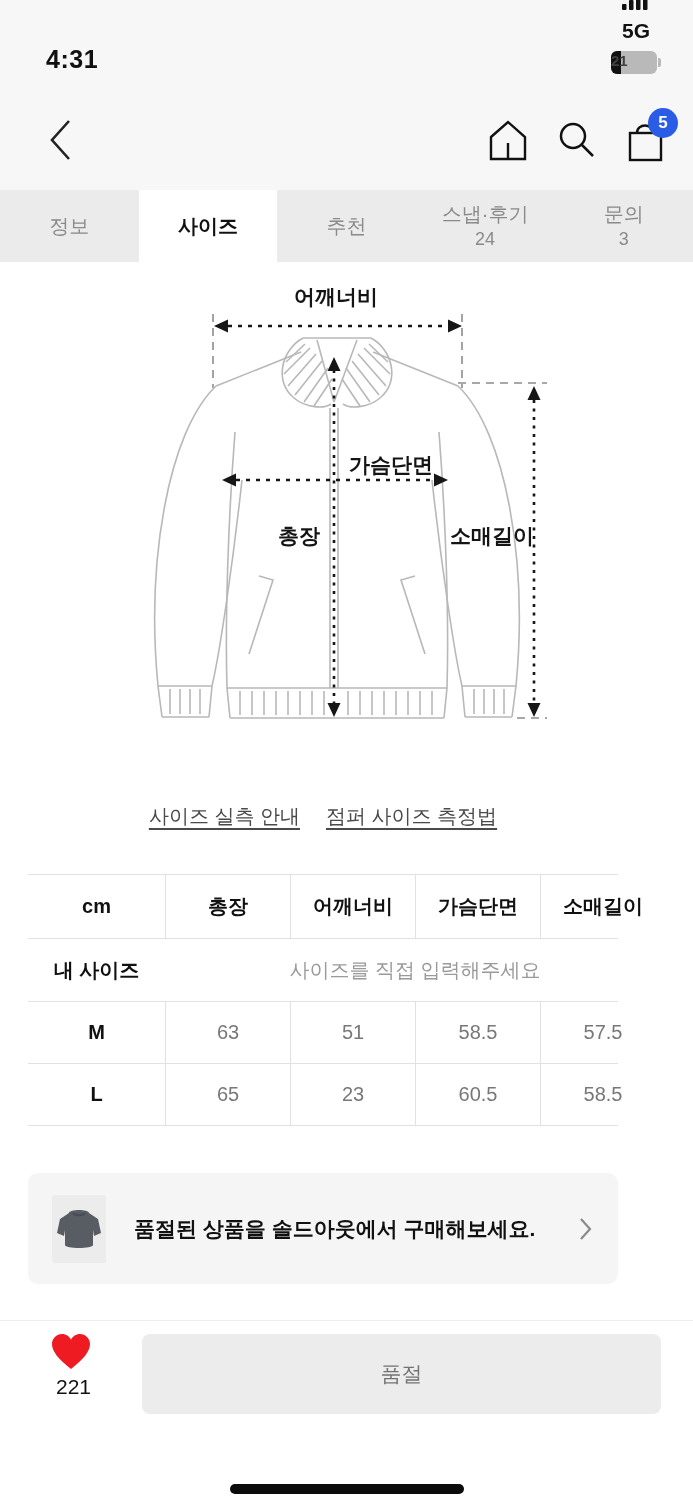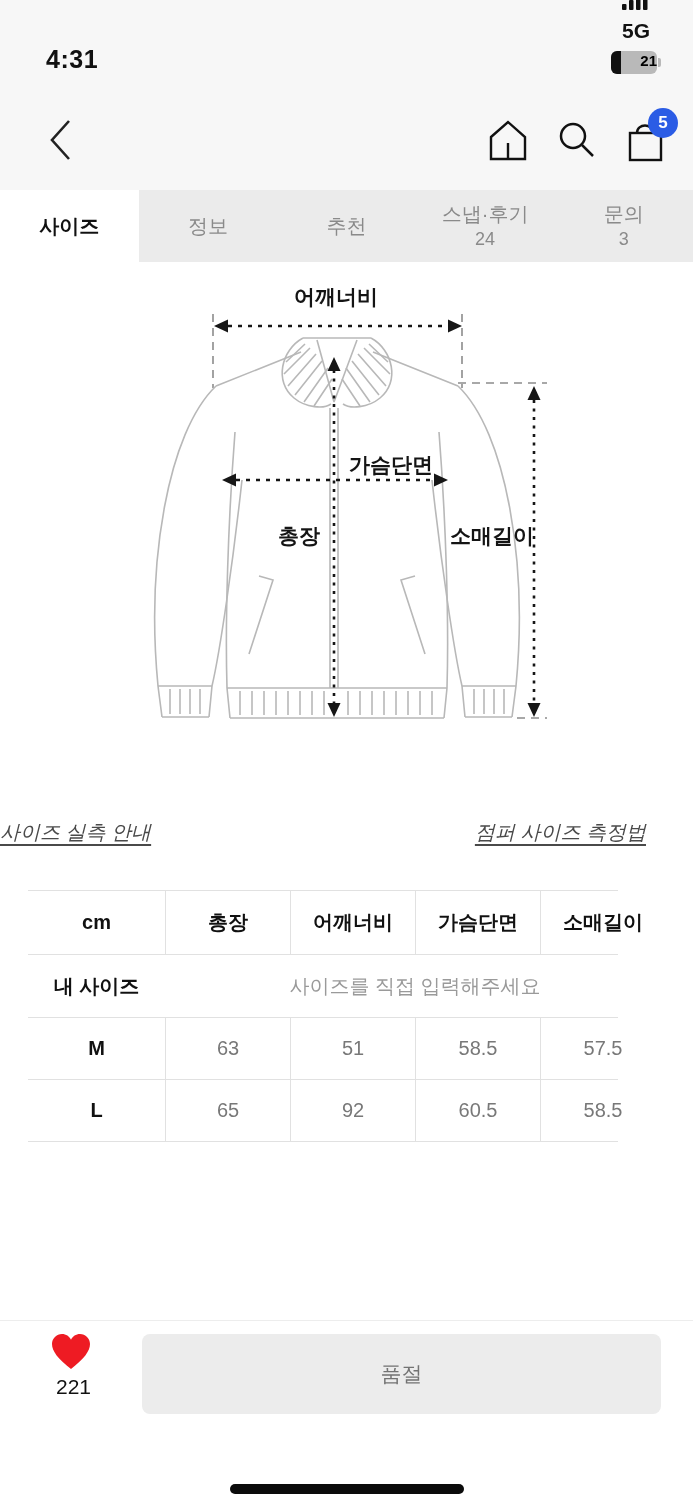--- a/index.html
+++ b/index.html
@@ -13,21 +13,21 @@
   .statusbar {
     position:absolute; top:0; left:0; width:693px; height:90px;
     background:#f7f7f7; display:flex; align-items:flex-end;
     justify-content:space-between; padding:0 32px 16px 46px;
   }
   .time { font-size:25px; font-weight:700; letter-spacing:.5px; color:#111; }
   .sb-right { display:flex; align-items:center; gap:8px;flex-direction:column; }
   .net-label { font-size:21px; font-weight:600; color:#111; }
   .battery { position:relative; width:46px; height:23px; background:#b9b9b9; border-radius:6px; overflow:hidden; }
   .battery .fill { position:absolute; left:0; top:0; bottom:0; width:10px; background:#111; }
-  .battery .pct { position:absolute; left:0; right:0; top:1px; text-align:right; font-size:15px; font-weight:700; color:#000000; }
+  .battery .pct { position:absolute; left:0; right:0; top:1px; text-align:left; font-size:15px; font-weight:700; color:#404040; }
   .battery-nub { width:3px; height:9px; background:#b9b9b9; border-radius:0 2px 2px 0; margin-left:1px; }
   
   .navbar {
     position:absolute; top:90px; left:0; width:693px; height:100px;
     background:#f7f7f7; display:flex; align-items:center; justify-content:space-between;
     padding:0 24px 0 38px;
   }
   .nav-icons { display:flex; align-items:center; gap:23px; }
   .icon-btn { position:relative; width:46px; height:50px; display:flex; align-items:center; justify-content:center; cursor:pointer; }
   .badge {
@@ -39,21 +39,21 @@
   .tabbar { position:absolute; top:190px; left:0; width:693px; height:72px; background:#ebebeb; display:flex; }
   .tab {
     flex:1; display:flex; flex-direction:column; align-items:center; justify-content:center;
     gap:3px; color:#8a8a8a; font-size:20px; line-height:1.15; cursor:pointer;
   }
   .tab .count { font-size:18px; }
   .tab.selected { background:#ffffff; color:#111; font-weight:700; }
   
   .content { position:absolute; top:262px; left:0; width:646px; background:#fff; }
   .dlabel { font-size:21px; font-weight:700; fill:#141414; }
-  .links { display:flex; justify-content:space-between; gap:26px; margin-top:52px;font-style:italic; }
+  .links { display:flex; justify-content:center; gap:26px; margin-top:36px; }
   .link {
     font-size:20px; color:#4a4a4a; text-decoration:underline; text-underline-offset:5px;
     cursor:pointer;
   }
   
   .size-table { margin:44px 28px 0 28px; border-top:1px solid #e1e1e1; border-bottom:1px solid #e1e1e1; }
   .t-row { display:grid; grid-template-columns:137px 125px 125px 125px 125px; height:62px;text-align:center; }
   .t-row.header { height:63px; }
   .t-row.myrow { grid-template-columns:137px 500px; height:63px; }
   .t-row + .t-row { border-top:1px solid #e1e1e1; }
@@ -129,25 +129,25 @@
       <svg width="40" height="46" viewBox="0 0 40 46">
         <path d="M11,16 C11,6 27,6 27,16" fill="none" stroke="#111" stroke-width="2.4"></path>
         <rect x="4" y="16" width="31" height="27" fill="none" stroke="#111" stroke-width="2.4"></rect>
       </svg>
       <span class="badge">5</span>
     </span>
   </div>
 </div>
 
 <div class="tabbar">
+  <div class="tab">
+    <span>정보</span>
+  </div>
   <div class="tab selected">
     <span>사이즈</span>
-  </div>
-  <div class="tab">
-    <span>정보</span>
   </div>
   <div class="tab">
     <span>추천</span>
   </div>
   <div class="tab">
     <span>스냅·후기</span>
     <span class="count">24</span>
   </div>
   <div class="tab">
     <span>문의</span>
@@ -234,26 +234,38 @@
     <div class="t-row">
       <div class="cell sizecol">M</div>
       <div class="cell vline">63</div>
       <div class="cell vline">51</div>
       <div class="cell vline">58.5</div>
       <div class="cell vline">57.5</div>
     </div>
     <div class="t-row">
       <div class="cell sizecol">L</div>
       <div class="cell vline">65</div>
-      <div class="cell vline">92</div>
+      <div class="cell vline">23</div>
       <div class="cell vline">60.5</div>
       <div class="cell vline">58.5</div>
     </div>
   </div>
 
+  <div class="banner">
+    <span class="thumb">
+      <svg width="46" height="44" viewBox="0 0 46 44">
+        <path d="M13,6 C13,2 33,2 33,6 L42,12 L45,26 L38,29 L37,23 L37,38 C37,42 9,42 9,38 L9,23 L8,29 L1,26 L4,12 Z" fill="#585d64"></path>
+        <path d="M17,6 C19,9 27,9 29,6" fill="none" stroke="#474c52" stroke-width="2"></path>
+      </svg>
+    </span>
+    <span class="banner-text">품절된 상품을 솔드아웃에서 구매해보세요.</span>
+    <svg width="13" height="24" viewBox="0 0 13 24">
+      <polyline points="2,2 11,12 2,22" fill="none" stroke="#8a8a8a" stroke-width="2.2"></polyline>
+    </svg>
+  </div>
 </div>
 
 <div class="bottom-bar">
   <div class="like">
     <svg width="40" height="37" viewBox="0 0 40 37">
       <path d="M20,36 C7,26 1,18 1,11 C1,5.5 5.5,1 11,1 C15,1 18.5,3.3 20,6.8 C21.5,3.3 25,1 29,1 C34.5,1 39,5.5 39,11 C39,18 33,26 20,36 Z" fill="#ee1b23"></path>
     </svg>
     <div class="like-count">221</div>
   </div>
   <button class="soldout-btn">품절</button>

